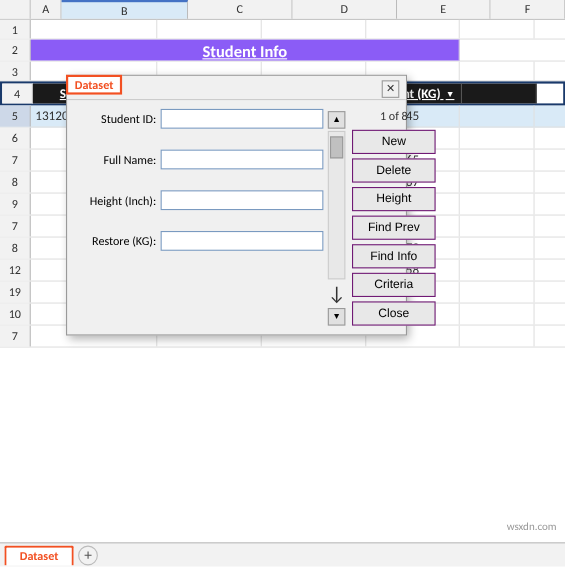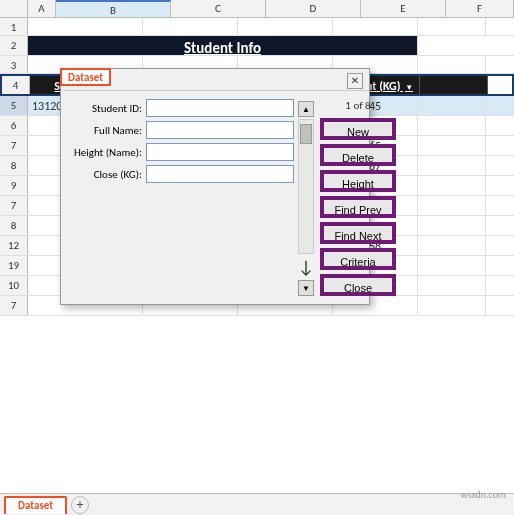--- a/index.html
+++ b/index.html
@@ -219,21 +219,21 @@
     .dialog-body {
       display: flex;
       padding: 8px 6px 8px 6px;
       gap: 6px;
     }
 
     .dialog-left {
       flex: 1;
       display: flex;
       flex-direction: column;
-      gap: 4px;
+      gap: 19px;
     }
 
     .form-row {
       display: flex;
       align-items: center;
       gap: 4px;
     }
     .form-label {
       font-size: 11px;
       color: #000;
@@ -309,21 +309,21 @@
     .dialog-record-info {
       font-size: 11px;
       text-align: center;
       margin-bottom: 2px;
       color: #333;
     }
 
     .dialog-btn {
       width: 76px;
       height: 22px;
-      border: 4px solid #701a75;
+      border: 1px solid #701a75;
       background: #e8e8e8;
       font-size: 11px;
       cursor: pointer;
       text-align: center;
       line-height: 20px;
       color: #000;
     }
 
     
     .dataset-label {
@@ -337,21 +337,21 @@
       color: #f25022;
       padding: 0 6px;
       height: 18px;
       line-height: 16px;
       z-index: 101;
     }
 
     
     .watermark {
       position: absolute;
-      bottom: 14px;
+      bottom: 30px;
       right: 8px;
       font-size: 10px;
       color: #999;
     }
 
     
     .row-h20 { height: 20px; }
     .row-h18 { height: 18px; }
   </style>
 </head>
@@ -375,21 +375,21 @@
       <div class="row-num">1</div>
       <div class="cell cell-b"></div>
       <div class="cell cell-c"></div>
       <div class="cell cell-d"></div>
       <div class="cell cell-e"></div>
       <div class="cell cell-f"></div>
     </div>
 
     <div class="grid-row row-title row-h20">
       <div class="row-num">2</div>
-      <div class="cell cell-b" style="width:390px;text-align:center;font-size:15px;font-weight:bold;text-decoration:underline;background:#0f172a;color:#fff;">Student Info</div>
+      <div class="cell cell-b" style="width:390px;text-align:center;font-size:15px;font-weight:bold;text-decoration:underline;background:#8b5cf6;color:#fff;">Student Info</div>
     </div>
 
     <div class="grid-row row-h18">
       <div class="row-num">3</div>
       <div class="cell cell-b"></div>
       <div class="cell cell-c"></div>
       <div class="cell cell-d"></div>
       <div class="cell cell-e"></div>
       <div class="cell cell-f"></div>
     </div>
@@ -524,25 +524,25 @@
         <div class="dialog-left">
           <div class="form-row">
             <span class="form-label">Student ID:</span>
             <input class="form-input" type="text" value="" style="">
           </div>
           <div class="form-row">
             <span class="form-label">Full Name:</span>
             <input class="form-input" type="text" value="" style="">
           </div>
           <div class="form-row">
-            <span class="form-label">Height (Name):</span>
+            <span class="form-label">Height (Inch):</span>
             <input class="form-input" type="text" value="" style="">
           </div>
           <div class="form-row">
-            <span class="form-label">Close (KG):</span>
+            <span class="form-label">Restore (KG):</span>
             <input class="form-input" type="text" value="" style="">
           </div>
         </div>
 
         <div class="dialog-scroll">
           <div class="scroll-up">▲</div>
           <div class="scroll-track">
             <div class="scroll-thumb"></div>
           </div>
           <div style="text-align:center;font-size:18px;color:#333;cursor:pointer;">↓</div>
@@ -558,21 +558,21 @@
         <button class="dialog-btn">
           <span>Delete</span>
         </button>
         <button class="dialog-btn">
           <span>Height</span>
         </button>
         <button class="dialog-btn">
           <span>Find Prev</span>
         </button>
         <button class="dialog-btn">
-          <span>Find Next</span>
+          <span>Find Info</span>
         </button>
         <button class="dialog-btn">
           <span>Criteria</span>
         </button>
         <button class="dialog-btn">
           <span>Close</span>
         </button>
       </div>
     </div>
   </div>

